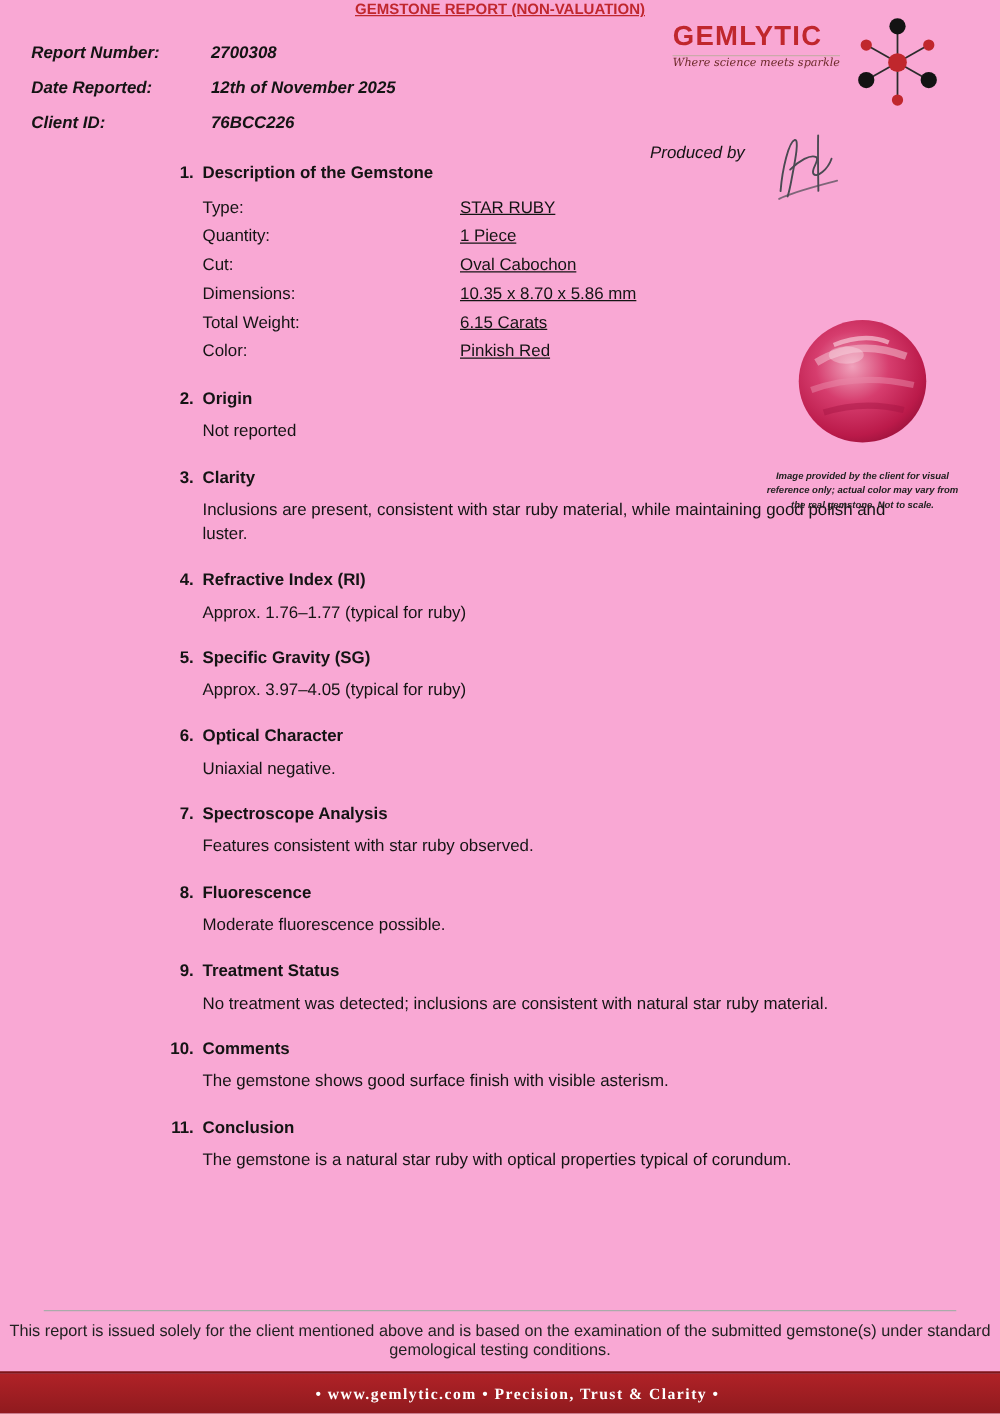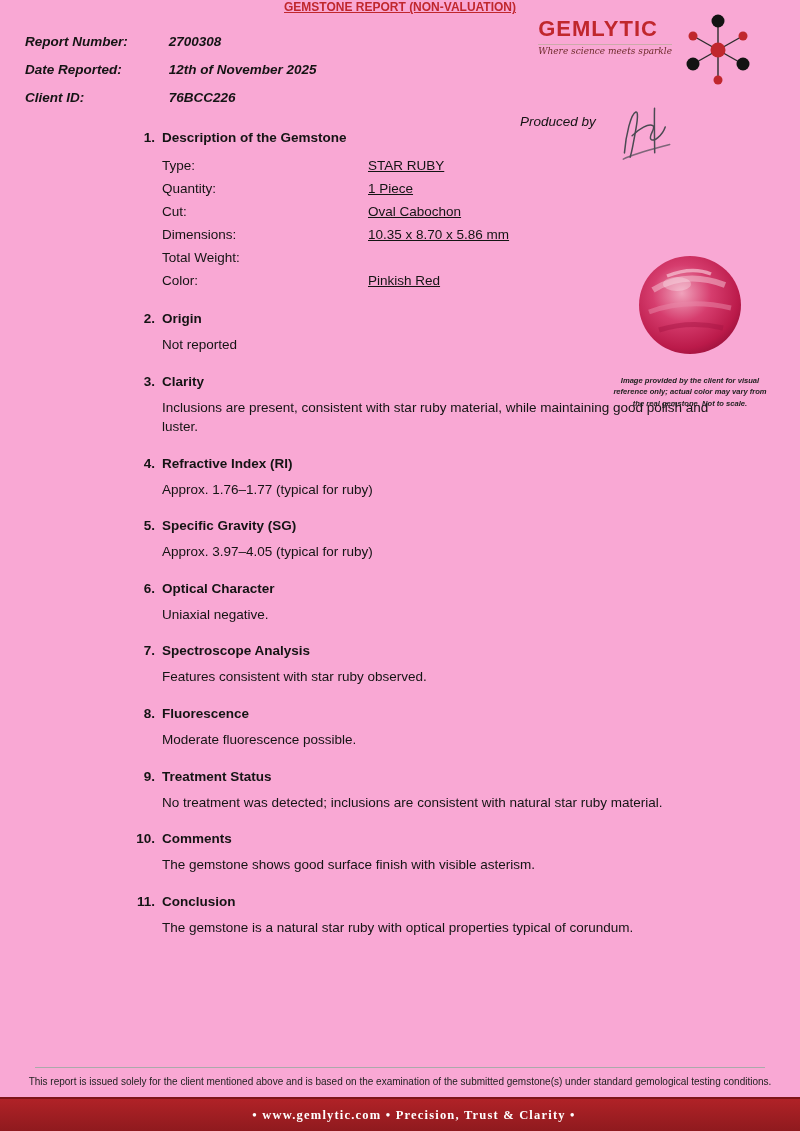--- a/index.html
+++ b/index.html
@@ -32,21 +32,21 @@
   .spec-row { display:flex; line-height:23px; }
   .spec-label { width:206px; }
   .spec-value { flex:1;text-decoration:underline; }
   
   .gem-aside { position:absolute; left:606px; top:252px; width:168px; text-align:center; }
   .gem-caption { margin-top:14px; font-size:7.6px; font-style:italic; font-weight:bold;
                  line-height:1.5; color:#222; padding:0 4px; }
   
   .footer { position:absolute; left:0; bottom:44px; width:100%; text-align:center; }
   .footer-rule { border:none; border-top:1px solid #aaa; width:730px; margin:0 auto 8px; }
-  .disclaimer { font-size:10px; color:#222; }
+  .disclaimer { font-size:13px; color:#222; }
   .bar { position:absolute; left:0; bottom:0; width:100%; height:34px;
          background:linear-gradient(var(--bar-red-top), var(--bar-red));
          border-top:2px solid #7e1518;
          display:flex; align-items:center; justify-content:center;padding-left:28px; }
   .bar-text { color:#fff; font-family:"Liberation Serif", serif; font-weight:bold;
               font-size:12.5px; letter-spacing:1.2px; }
 </style>
 </head>
 <body>
 
@@ -120,20 +120,21 @@
         <div class="spec-row">
           <span class="spec-label">Cut:</span>
           <span class="spec-value">Oval Cabochon</span>
         </div>
         <div class="spec-row">
           <span class="spec-label">Dimensions:</span>
           <span class="spec-value">10.35 x 8.70 x 5.86 mm</span>
         </div>
         <div class="spec-row">
           <span class="spec-label">Total Weight:</span>
+          <span class="spec-value">6.15 Carats</span>
         </div>
         <div class="spec-row">
           <span class="spec-label">Color:</span>
           <span class="spec-value">Pinkish Red</span>
         </div>
       </div>
     </div>
 
     <div class="sec">
       <div class="sec-num">2.</div>

